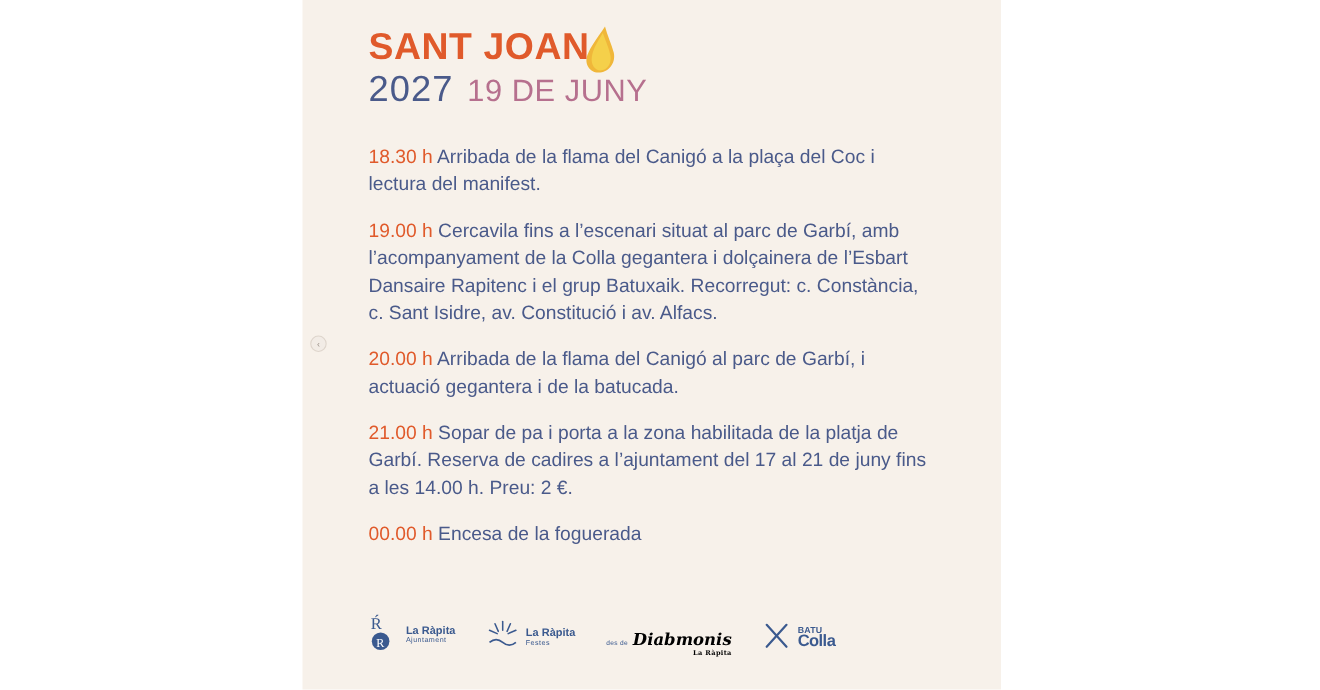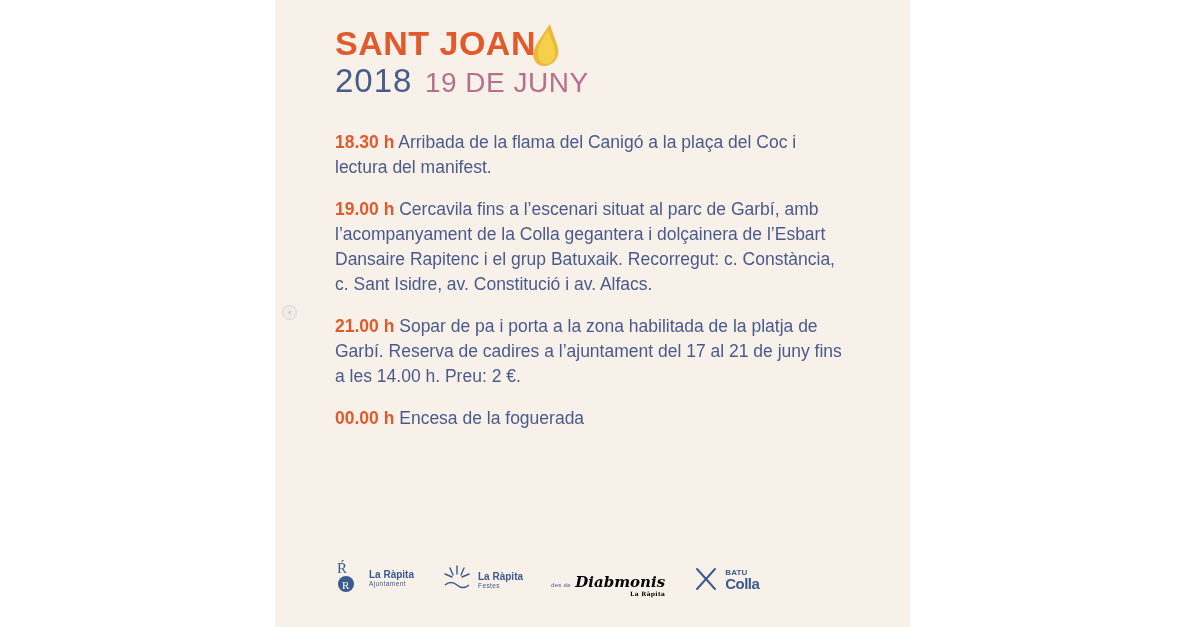--- a/index.html
+++ b/index.html
@@ -83,21 +83,21 @@
   
   .schedule { }
   .entry {
     font-size: 17.5px;
     line-height: 1.42;
     color: #4a5a8a;
     margin-bottom: 14px;
   }
   .time {
     color: #e05a2b;
-    font-weight: 700;
+    font-weight: 400;
     white-space: nowrap;
   }
   .desc { color: #4a5a8a; }
 
   
   .logos {
     position: absolute;
     left: 60px;
     right: 40px;
     bottom: 30px;
@@ -183,37 +183,41 @@
 
   <div class="poster" style="position:absolute; left:275px; top:0;">
 
     <div class="title-block">
       <svg class="flame" viewBox="0 0 42 46">
         <path d="M30 2 C22 14 17 20 14 28 C11 36 16 44 24 44 C33 44 40 36 38 26 C36 18 32 10 30 2 Z" fill="#f0b73a"></path>
         <path d="M28 8 C22 18 19 23 18 30 C17 37 21 42 26 42 C32 42 36 36 35 29 C34 22 30 14 28 8 Z" fill="#f5d04a"></path>
       </svg>
       <h1 class="title-main">SANT JOAN</h1>
       <div class="title-sub">
-        <span class="year">2018</span>
+        <span class="year">2027</span>
         <span class="date">19 DE JUNY</span>
       </div>
     </div>
 
     <div class="schedule">
 
       <p class="entry">
         <span class="time">18.30 h</span>
         <span class="desc">Arribada de la flama del Canigó a la plaça del Coc i lectura del manifest.</span>
       </p>
 
       <p class="entry">
         <span class="time">19.00 h</span>
         <span class="desc">Cercavila fins a l’escenari situat al parc de Garbí, amb l’acompanyament de la Colla gegantera i dolçainera de l’Esbart Dansaire Rapitenc i el grup Batuxaik. Recorregut: c. Constància, c. Sant Isidre, av. Constitució i av. Alfacs.</span>
       </p>
 
+      <p class="entry">
+        <span class="time">20.00 h</span>
+        <span class="desc">Arribada de la flama del Canigó al parc de Garbí, i actuació gegantera i de la batucada.</span>
+      </p>
 
       <p class="entry">
         <span class="time">21.00 h</span>
         <span class="desc">Sopar de pa i porta a la zona habilitada de la platja de Garbí.</span>
         <span class="desc strong">Reserva de cadires a l’ajuntament del 17 al 21 de juny fins a les 14.00 h. Preu: 2 €.</span>
       </p>
 
       <p class="entry">
         <span class="time">00.00 h</span>
         <span class="desc">Encesa de la foguerada</span>

